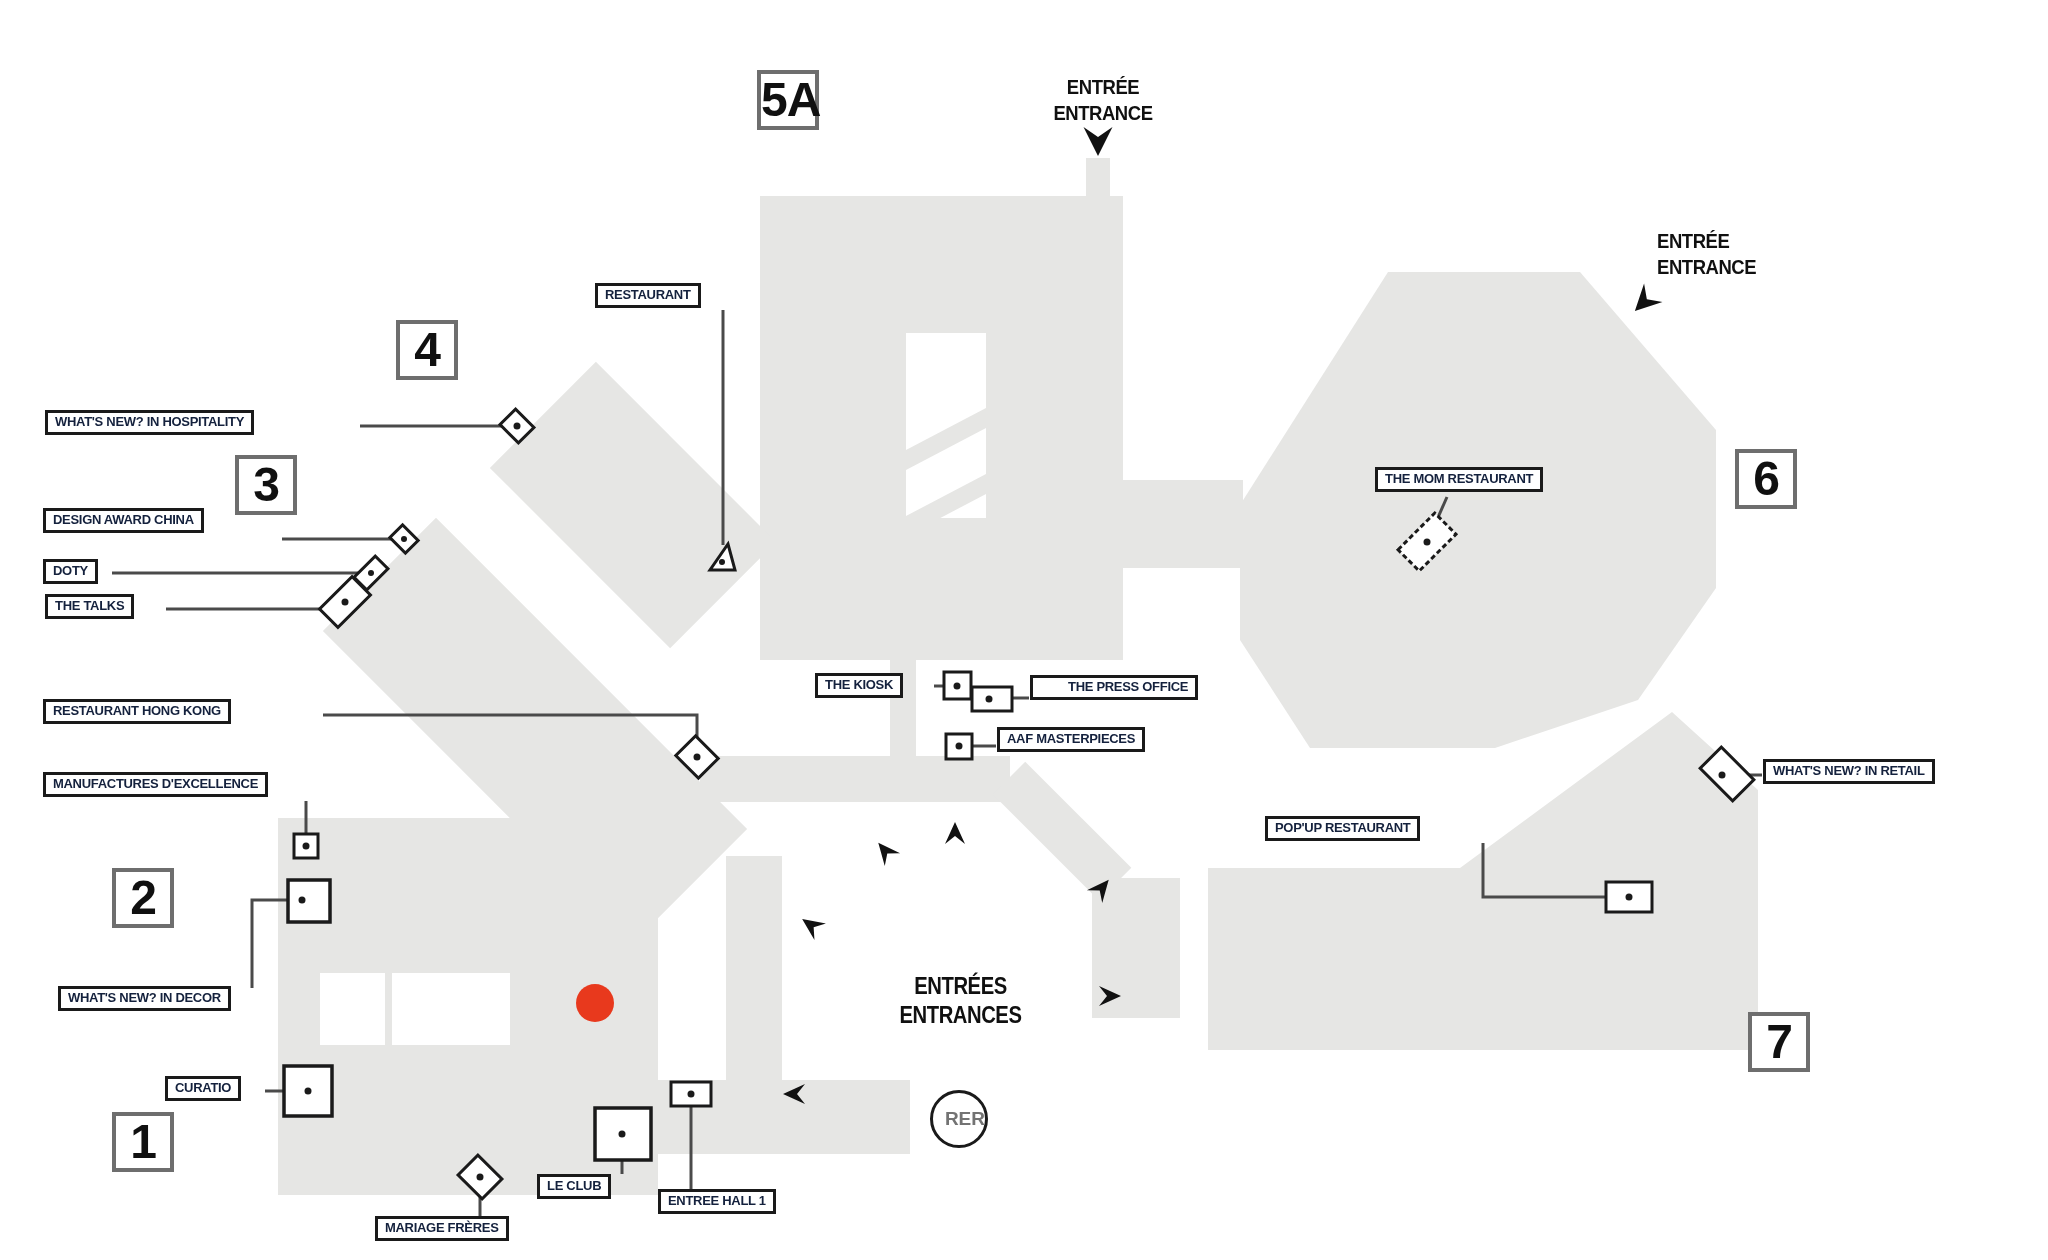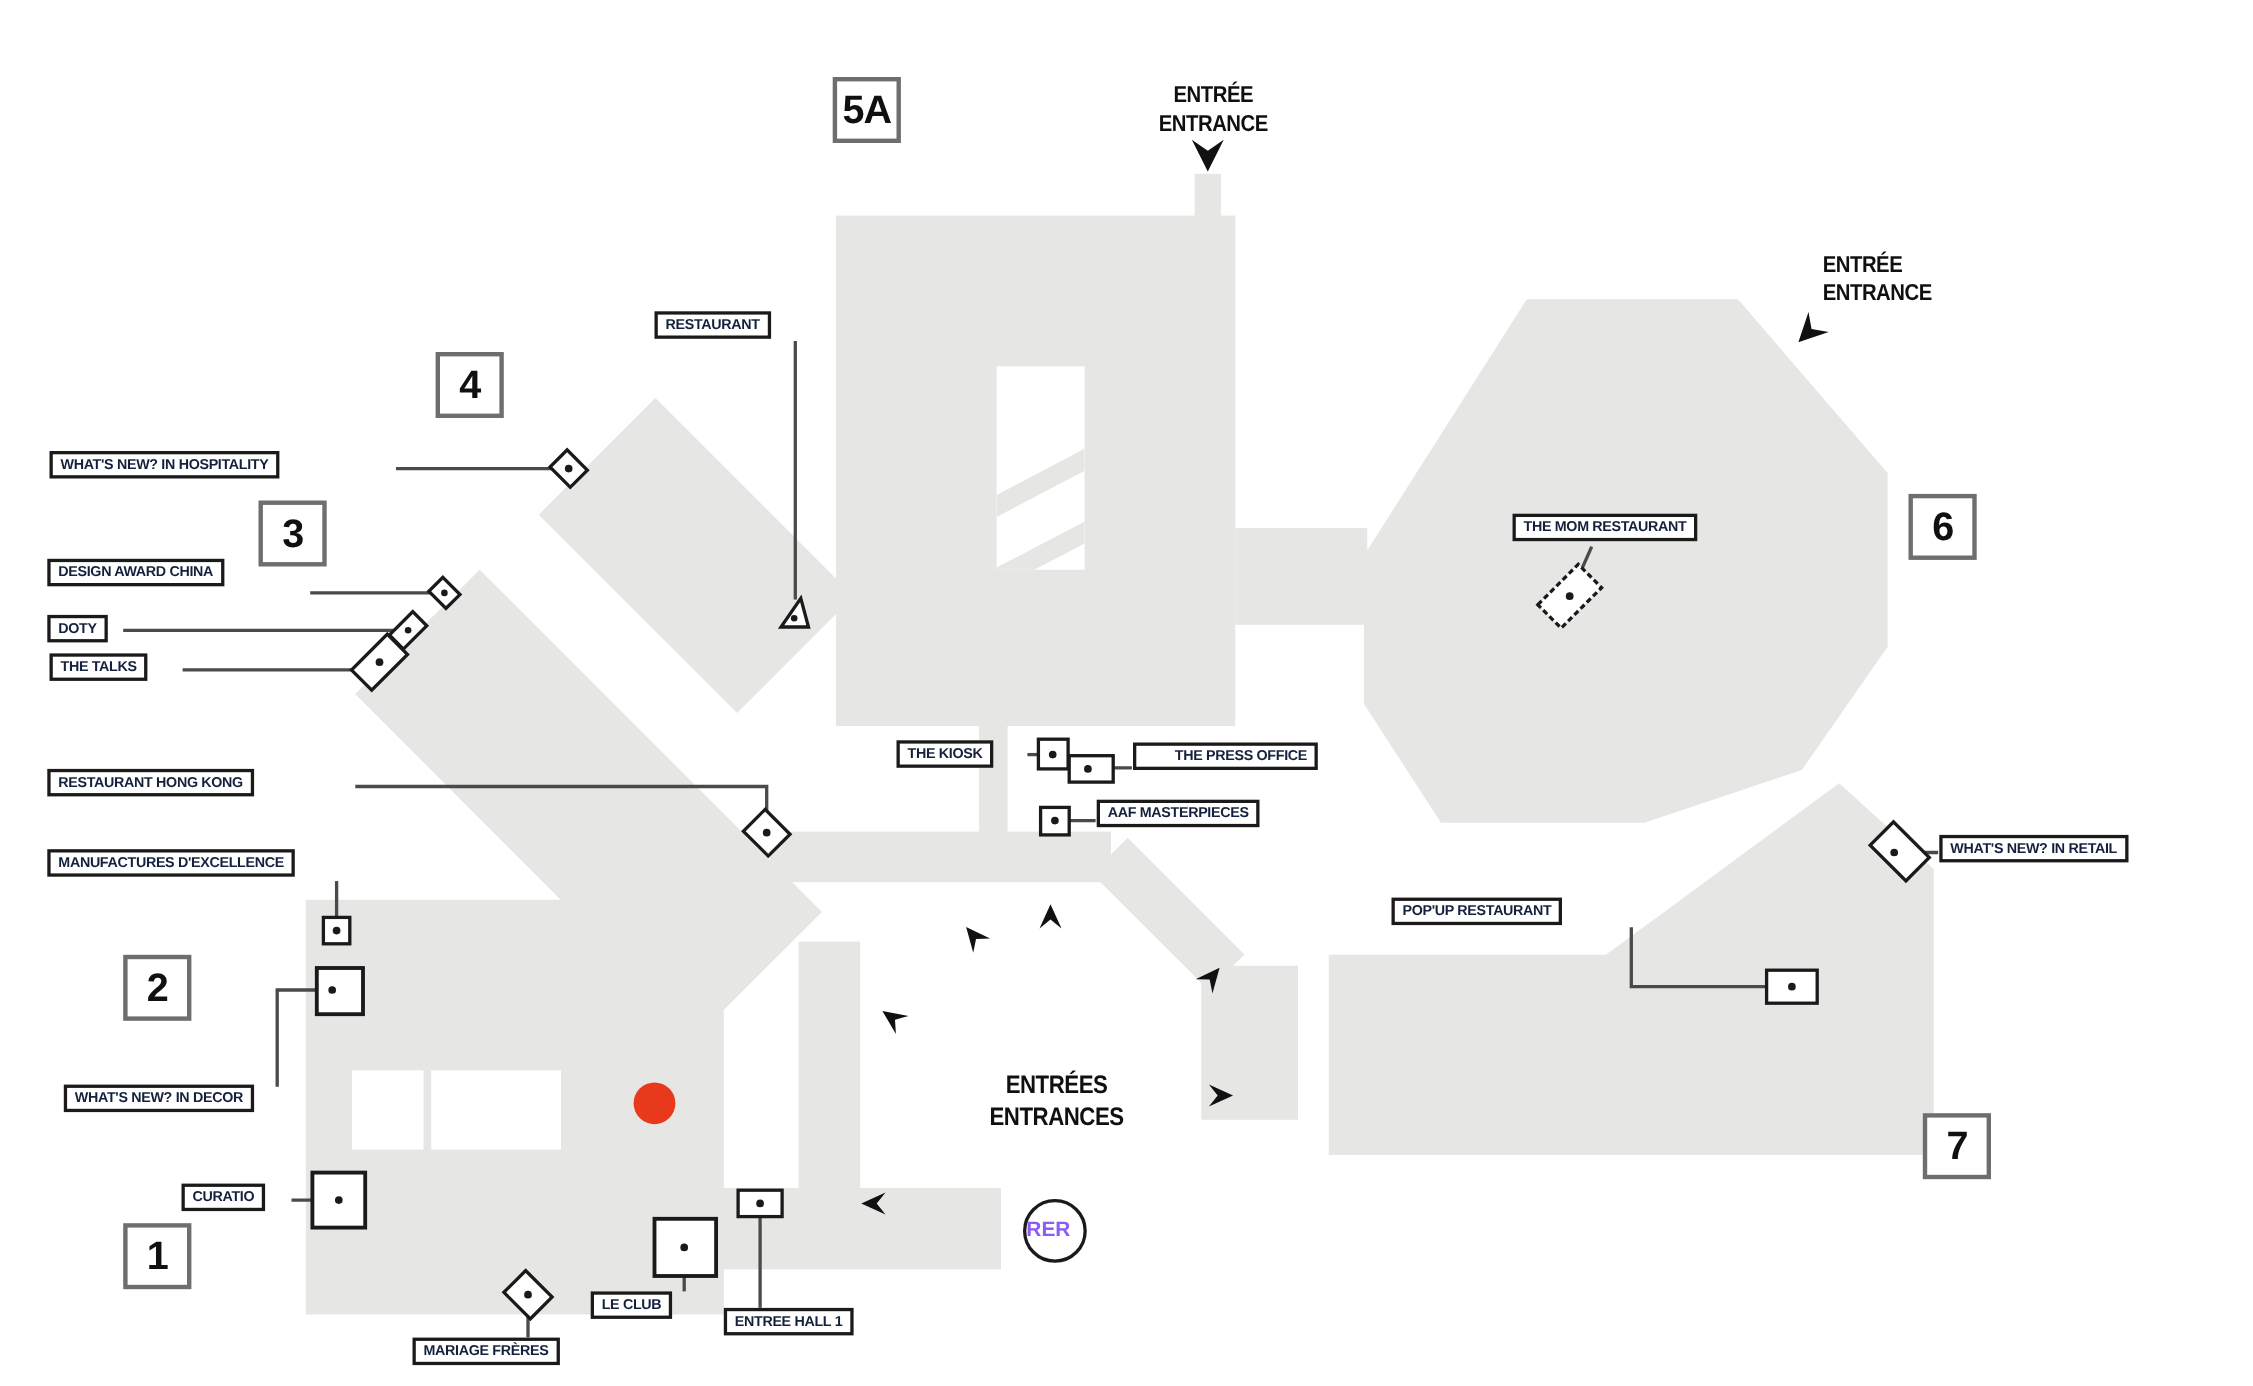--- a/index.html
+++ b/index.html
@@ -18,21 +18,21 @@
     white-space:nowrap;
     line-height:1.1;
     z-index:5;
   }
   .badge{
     position:absolute;
     width:54px;height:52px;
     background:#fff;
     border:4px solid #6e6e6e;
     color:#101010;
-    font-size:36px;
+    font-size:48px;
     font-weight:bold;
     text-align:center;
     line-height:52px;
     letter-spacing:-1px;
     z-index:5;
   }
   .entrance-text{
     position:absolute;
     color:#101010;
     font-size:21px;
@@ -42,25 +42,25 @@
     transform:scaleX(0.88);
     transform-origin:left top;
     z-index:5;
   }
   .entrance-text.centered{text-align:center;transform-origin:center top;}
   .rer{
     position:absolute;
     width:52px;height:52px;
     border:3px solid #1a1a1a;
     border-radius:50%;
-    text-align:left;
+    text-align:right;
     line-height:52px;
     font-size:19px;
     font-weight:bold;
-    color:#8b5cf6;
+    color:#737373;
     letter-spacing:0;
     background:#fff;
     z-index:5;
   }
 </style>
 </head>
 <body>
 
 <div class="map-canvas">
 

